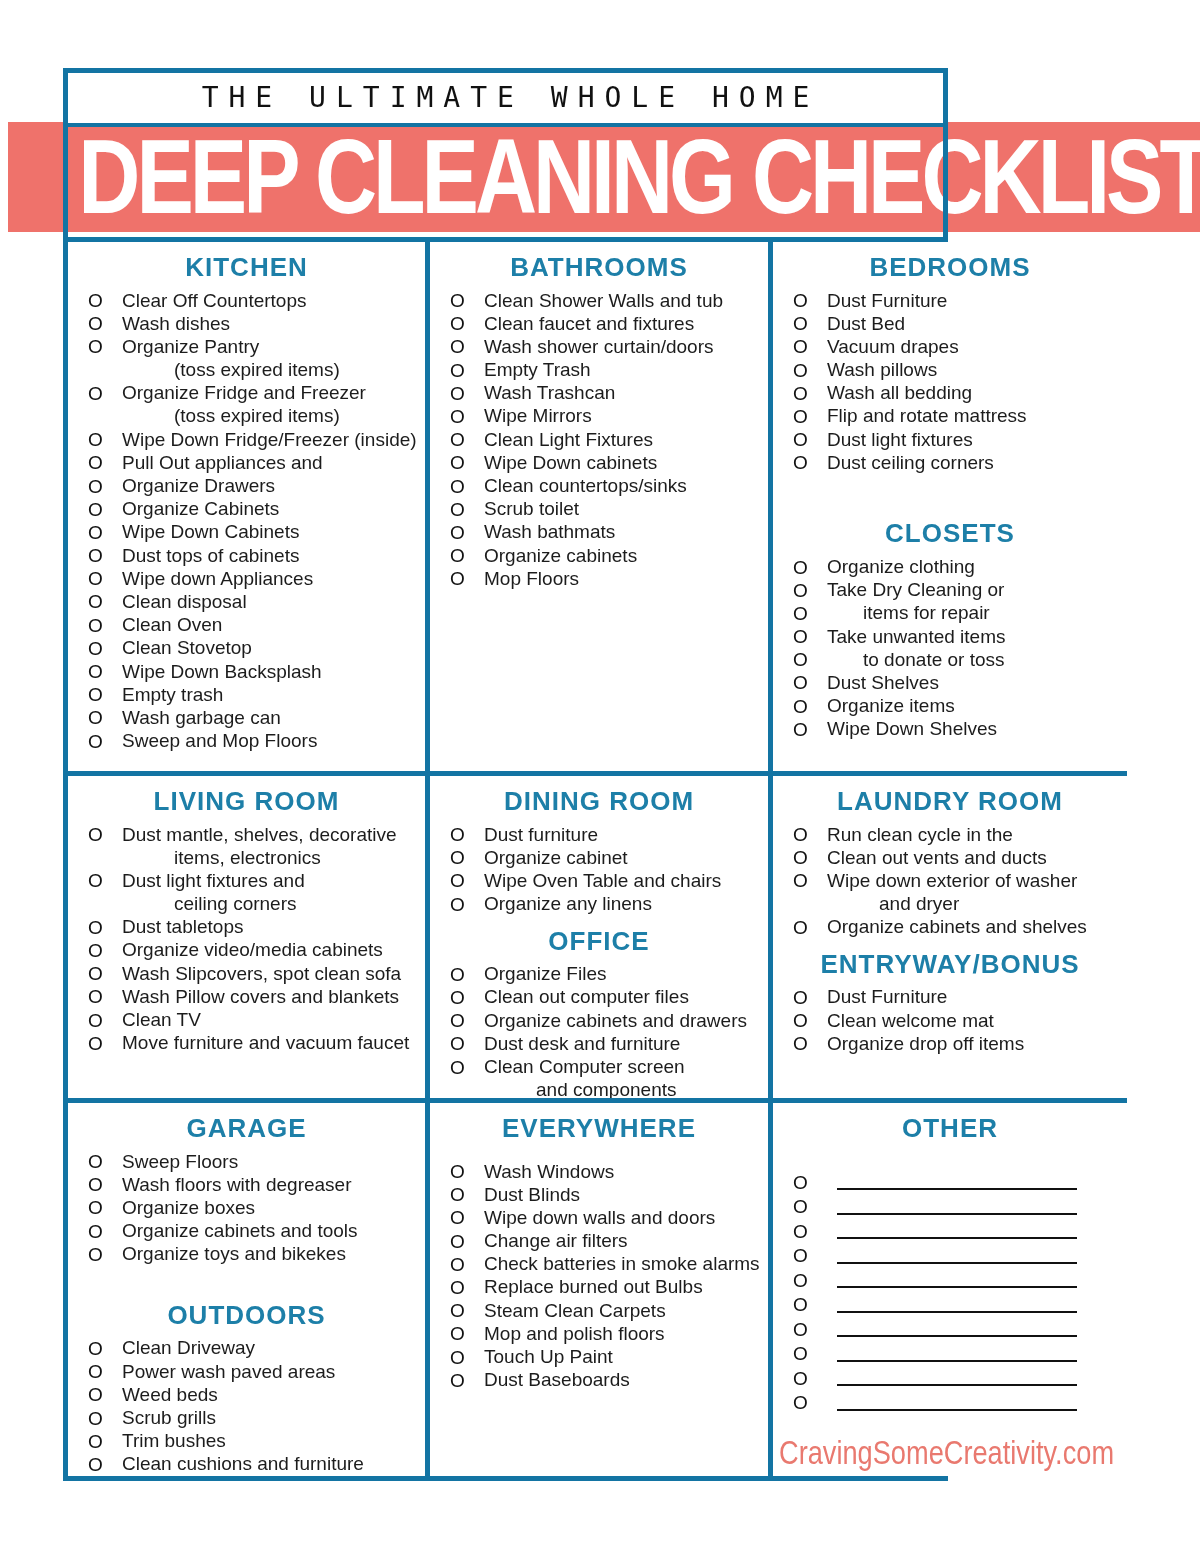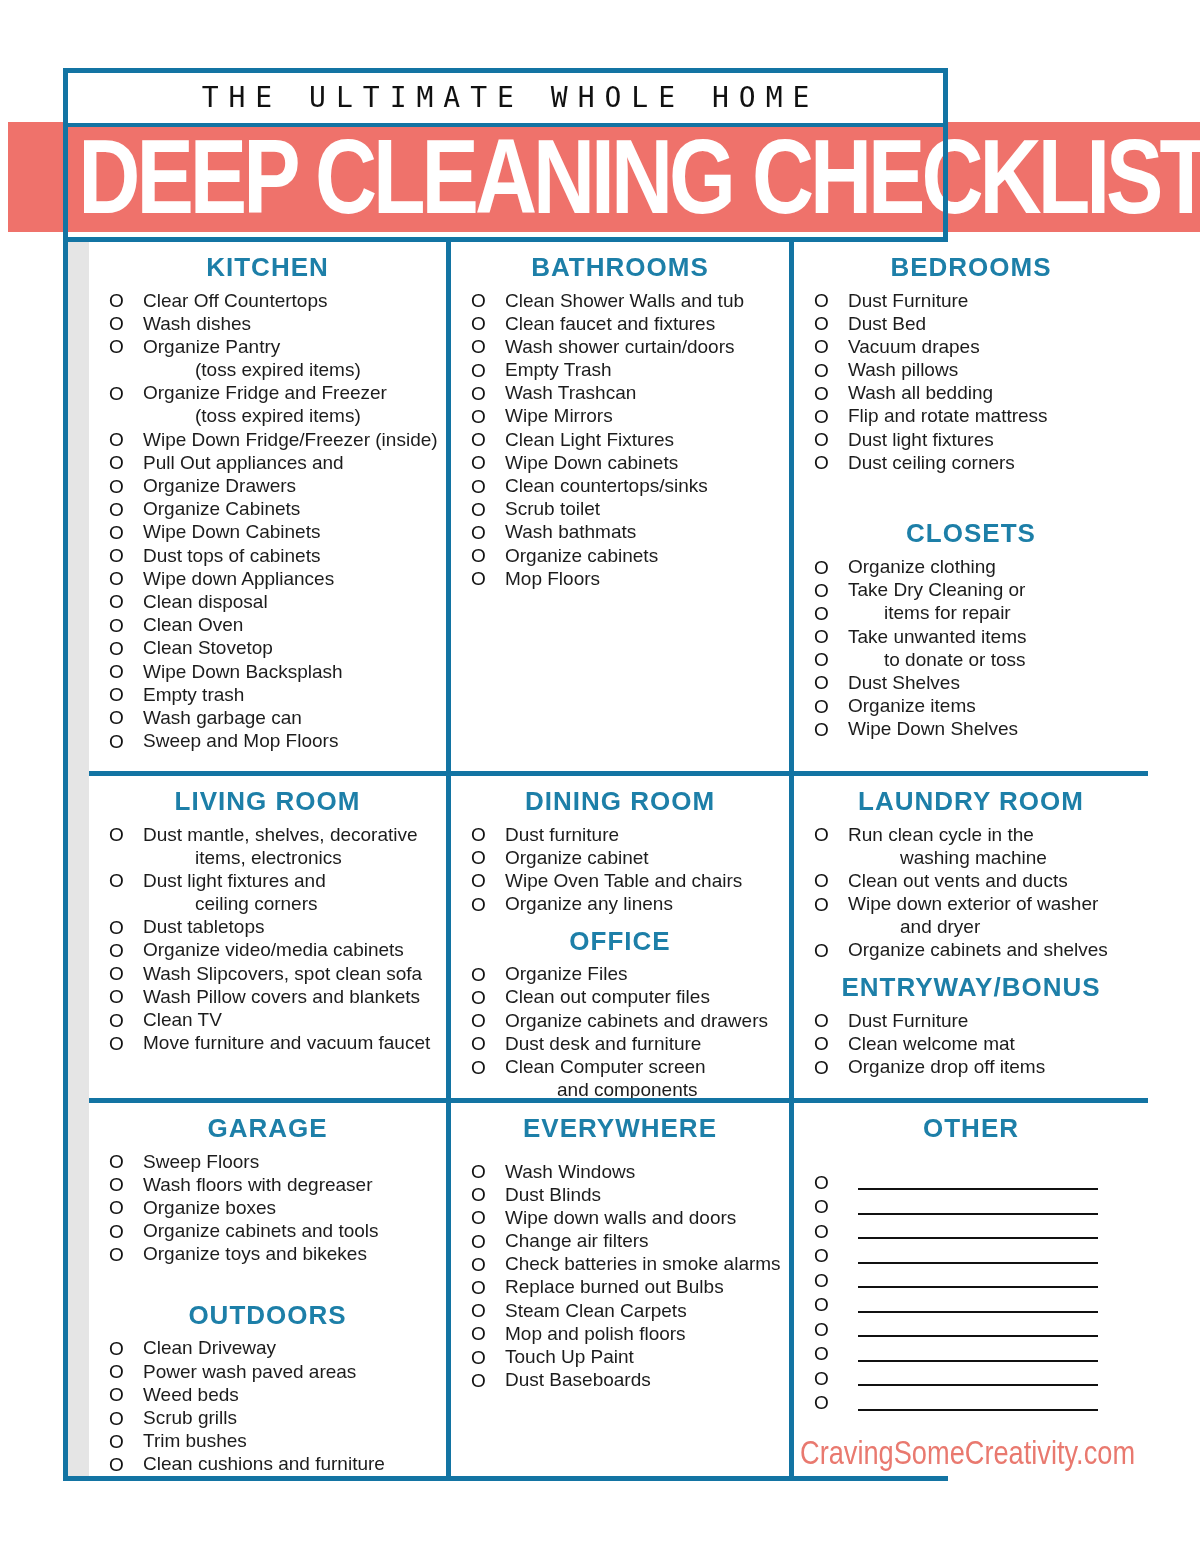--- a/index.html
+++ b/index.html
@@ -25,21 +25,21 @@
     border:5px solid var(--teal);z-index:2;background:transparent;display:flex;flex-direction:column;}
 
   .eyebrow-strip{height:54px;background:#ffffff;border-bottom:4px solid var(--teal);
     display:flex;align-items:center;justify-content:center;}
   .eyebrow{font-family:"DejaVu Sans Mono", monospace;font-size:28px;letter-spacing:10px;
     color:#111;white-space:nowrap;padding-left:10px;}
 
   .banner-window{height:110px;background:transparent;}
 
   .grid{flex:1;display:grid;border-top:5px solid var(--teal);background:#e5e5e5;
-    grid-template-columns:362px 343px 354px;grid-template-rows:534px 327px auto;padding-left:21px;}
+    grid-template-columns:362px 343px 354px;grid-template-rows:534px 327px auto;}
   .cell{background:#ffffff;position:relative;overflow:hidden;}
   .cell.c0,.cell.c1{border-right:5px solid var(--teal);}
   .cell.r0,.cell.r1{border-bottom:5px solid var(--teal);}
 
   .section-title{color:var(--heading);font-weight:bold;font-size:26px;letter-spacing:1px;
     text-align:center;margin:10px 8px 6px 8px;}
   .items{margin-top:2px;}
   .item{display:flex;align-items:center;height:23.2px;padding-left:20px;}
   .bullet{width:18px;flex:none;font-size:19px;line-height:1;color:#111;}
   .item-text{margin-left:16px;font-size:19px;white-space:nowrap;}
@@ -388,23 +388,20 @@
           </div>
         </div>
         <div class="cell r1 c2">
           <div class="section">
             <div class="section-title">LAUNDRY ROOM</div>
             <div class="items">
               <div class="item">
                 <span class="bullet">O</span>
                 <span class="item-text">Run clean cycle in the</span>
               </div>
-              <div class="item cont no-bullet">
-                <span class="item-text">washing machine</span>
-              </div>
               <div class="item">
                 <span class="bullet">O</span>
                 <span class="item-text">Clean out vents and ducts</span>
               </div>
               <div class="item">
                 <span class="bullet">O</span>
                 <span class="item-text">Wipe down exterior of washer</span>
               </div>
               <div class="item cont no-bullet">
                 <span class="item-text">and dryer</span>

